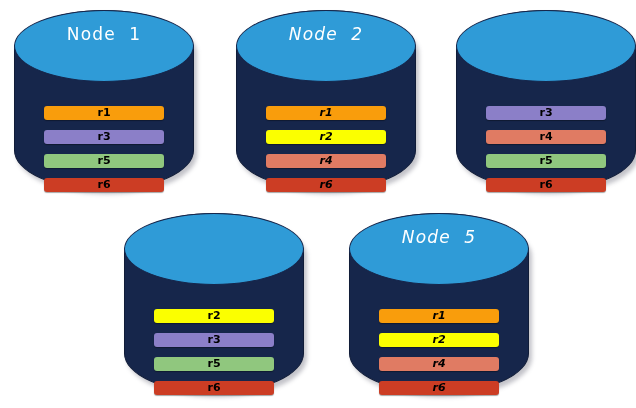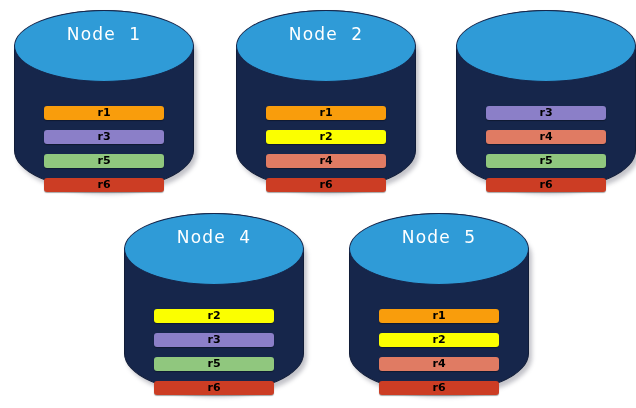--- a/index.html
+++ b/index.html
@@ -119,21 +119,21 @@
           <span class="row-label">r3</span>
         </div>
         <div class="row" style="background: rgb(144, 199, 126);">
           <span class="row-label">r5</span>
         </div>
         <div class="row" style="background: rgb(204, 61, 36);">
           <span class="row-label">r6</span>
         </div>
       </div>
     </div>
-    <div class="node" style="left: 232px; top: 10px;">
+    <div class="node" style="left: 232px; top: 10px; font-style: italic;">
       <div class="cyl-shadow"></div>
       <div class="cyl-body" style="background: rgb(22, 38, 75);"></div>
       <div class="cyl-top" style="background: rgb(47, 155, 215);"></div>
       <div class="cyl-top-label">Node  2</div>
       <div class="rows">
         <div class="row" style="background: rgb(249, 157, 12);">
           <span class="row-label">r1</span>
         </div>
         <div class="row" style="background: rgb(251, 255, 0);">
           <span class="row-label">r2</span>
@@ -162,37 +162,36 @@
         </div>
         <div class="row" style="background: rgb(204, 61, 36);">
           <span class="row-label">r6</span>
         </div>
       </div>
     </div>
     <div class="node" style="left: 120px; top: 213px;">
       <div class="cyl-shadow"></div>
       <div class="cyl-body" style="background: rgb(22, 38, 75);"></div>
       <div class="cyl-top" style="background: rgb(47, 155, 215);"></div>
-      <div class="cyl-top-label">Node  4</div>
       <div class="rows">
         <div class="row" style="background: rgb(251, 255, 0);">
           <span class="row-label">r2</span>
         </div>
         <div class="row" style="background: rgb(139, 127, 200);">
           <span class="row-label">r3</span>
         </div>
         <div class="row" style="background: rgb(144, 199, 126);">
           <span class="row-label">r5</span>
         </div>
         <div class="row" style="background: rgb(204, 61, 36);">
           <span class="row-label">r6</span>
         </div>
       </div>
     </div>
-    <div class="node" style="left: 345px; top: 213px;">
+    <div class="node" style="left: 345px; top: 213px; font-style: italic;">
       <div class="cyl-shadow"></div>
       <div class="cyl-body" style="background: rgb(22, 38, 75);"></div>
       <div class="cyl-top" style="background: rgb(47, 155, 215);"></div>
       <div class="cyl-top-label">Node  5</div>
       <div class="rows">
         <div class="row" style="background: rgb(249, 157, 12);">
           <span class="row-label">r1</span>
         </div>
         <div class="row" style="background: rgb(251, 255, 0);">
           <span class="row-label">r2</span>

